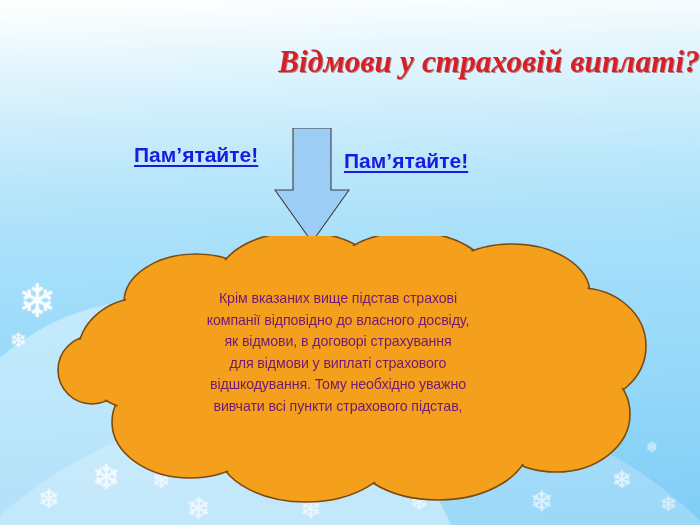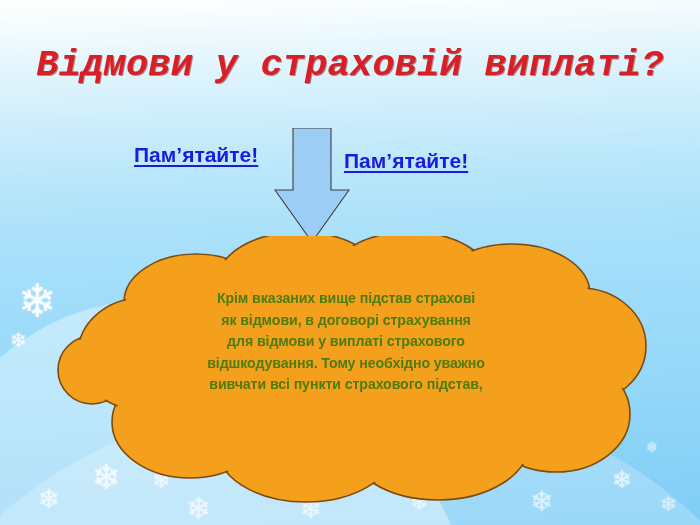--- a/index.html
+++ b/index.html
@@ -32,46 +32,46 @@
     border-radius:50% 50% 0 0 / 100% 100% 0 0;
     background:rgba(255,255,255,.22);
     transform:rotate(-3deg);
   }
   
   .flake{position:absolute;color:#ffffff;line-height:1;
     text-shadow:0 0 2px rgba(255,255,255,.85);
     user-select:none;pointer-events:none;}
   
   #title{
-    position:absolute;left:0;right:0;top:44px;text-align:center;
-    font-family:Liberation Mono, monospace;
-    font-size:37px;font-weight:bold;font-style:italic;
+    position:absolute;left:0;right:0;top:44px;text-align:right;
+    font-family:Liberation Serif, serif;
+    font-size:31px;font-weight:bold;font-style:italic;
     color:#d91f26;letter-spacing:.2px;
     text-shadow:1px 1px 0 rgba(120,0,0,.45);
     white-space:nowrap;
   }
   
   .remember{
     position:absolute;
     font-family:"Liberation Sans", sans-serif;
     font-size:21px;font-weight:bold;color:#1a1ae0;
     text-decoration:underline;text-decoration-thickness:2px;
     text-underline-offset:3px;white-space:nowrap;
   }
   #remember-left{left:134px;top:143px;}
   #remember-right{left:344px;top:149px;}
   
   #arrow{position:absolute;left:274px;top:128px;width:76px;height:116px;}
   
   #cloud{position:absolute;left:0;top:236px;width:700px;height:268px;}
   #cloud-text{
-    position:absolute;left:146px;top:288px;width:400px;
+    position:absolute;left:138px;top:288px;width:400px;
     text-align:center;
     font-family:"Liberation Sans", sans-serif;
-    font-size:14.2px;font-weight:bold;color:#4d7c0f;
+    font-size:14.2px;font-weight:normal;color:#701a75;
     line-height:21.5px;letter-spacing:-0.1px;
   }
   #cloud-text .ln{display:block;white-space:nowrap;}
 </style>
 </head>
 <body>
 
 <div id="slide">
 
   <div class="bg-sky"></div>
@@ -140,19 +140,20 @@
       <ellipse cx="142" cy="118" rx="62" ry="54"></ellipse>
       <ellipse cx="350" cy="126" rx="208" ry="94"></ellipse>
       <circle cx="92" cy="134" r="32.6"></circle>
       <circle cx="128" cy="140" r="22.6"></circle>
       <circle cx="150" cy="136" r="10.6"></circle>
     </g>
   </svg>
 
   <div id="cloud-text">
       <span class="ln">Крім вказаних вище підстав страхові</span>
+      <span class="ln">компанії відповідно до власного досвіду,</span>
       <span class="ln">як відмови, в договорі страхування</span>
       <span class="ln">для відмови у виплаті страхового</span>
       <span class="ln">відшкодування. Тому необхідно уважно</span>
       <span class="ln">вивчати всі пункти страхового підстав,</span>
     </div>
 
 </div>
 
 </body></html>

